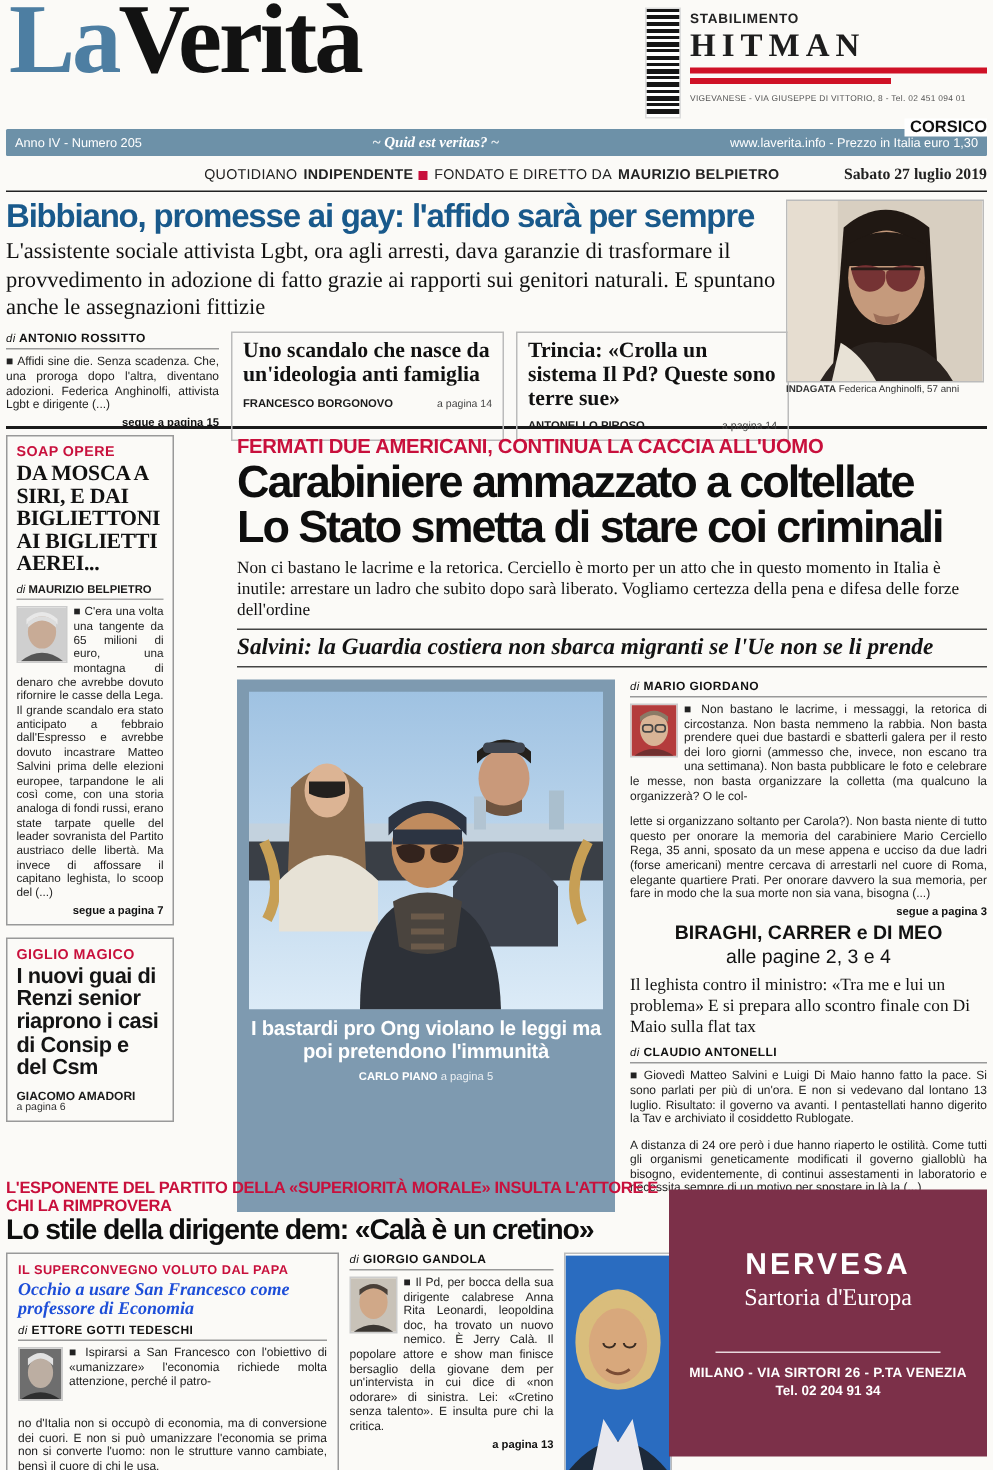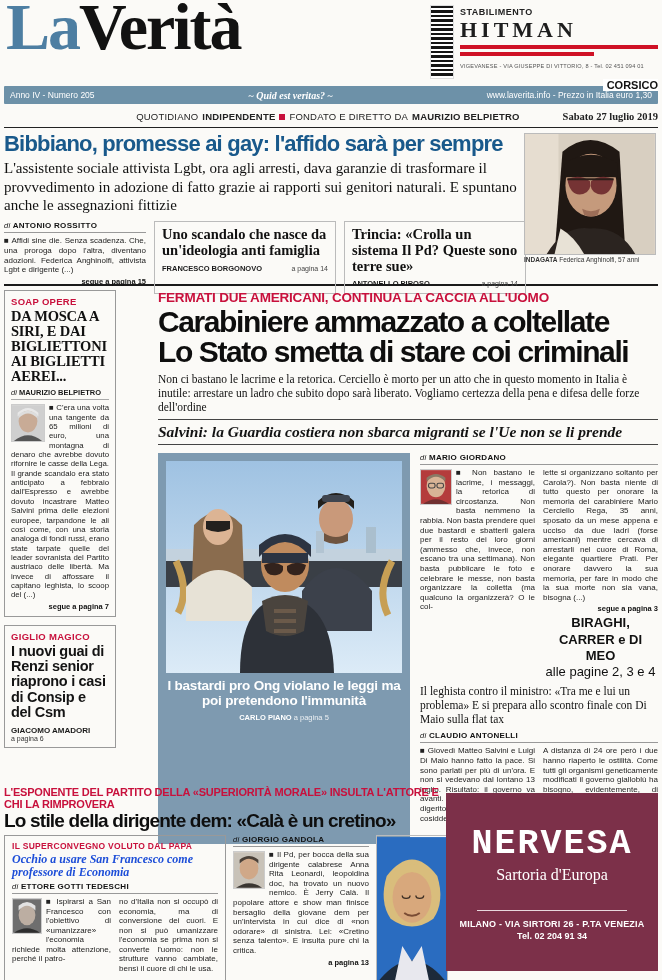--- a/index.html
+++ b/index.html
@@ -79,40 +79,40 @@
   .mainsub{font-family:"Liberation Serif",serif;font-size:11.5px;line-height:1.22;color:#111;margin-top:5px;}
   .salvini{font-family:"Liberation Serif",serif;font-style:italic;font-weight:bold;font-size:15.5px;
            border-top:1px solid #444;border-bottom:1px solid #444;padding:3px 0;margin-top:5px;color:#131313;}
   .mainrow{display:flex;gap:10px;margin-top:8px;}
   .photobox{width:252px;flex:none;background:#7e9ab0;padding:8px 8px 6px;}
   .photobox svg{display:block;border:1px solid #5d7econst;}
   .pb-cap{color:#fff;font-weight:bold;font-size:13.5px;text-align:center;line-height:1.1;margin-top:6px;letter-spacing:-.2px;}
   .pb-author{color:#fff;font-size:7.5px;text-align:center;margin-top:4px;font-weight:bold;}
   .pb-author .pg{font-weight:normal;opacity:.85;}
   .storycol{flex:1;}
-  .twocol{display:flex;gap:8px;}
+  .twocol{display:flex;gap:8px;flex-direction:column;}
   .twocol .c{flex:1;}
   .alsoref{font-size:13px;text-align:center;line-height:1.25;color:#111;margin-top:2px;}
   .alsoref b{font-weight:bold;}
   .tasse-head{font-weight:bold;font-size:21px;line-height:1.0;letter-spacing:-1px;color:#0f0f0f;margin-top:10px;}
   .tasse-sub{font-family:"Liberation Serif",serif;font-size:11.5px;line-height:1.22;color:#131313;margin-top:4px;}
 
   
   .bottom{position:relative;height:188px;margin-top:0;}
   .bot-kicker{color:#c8103c;font-weight:bold;font-size:11px;letter-spacing:-.2px;width:442px;}
   .bot-head{font-weight:bold;font-size:19px;letter-spacing:-.8px;color:#0e0e0e;margin-top:1px;width:442px;line-height:1;}
   .bot-row{display:flex;gap:7px;margin-top:5px;}
   .papabox{width:222px;flex:none;border:1px solid #999;padding:5px 7px;}
   .papa-title{font-family:"Liberation Serif",serif;font-weight:bold;font-size:12px;line-height:1.08;color:#1d4ed8;margin:1px 0 3px;font-style:italic;}
   .gandcol{width:136px;flex:none;}
   .calaphoto{width:74px;flex:none;}
   .calaphoto svg{display:block;border:1px solid #bbb;}
   .nervesa{position:absolute;right:0;top:7px;width:212px;height:178px;background:#7c3049;color:#fff;
            display:flex;flex-direction:column;align-items:center;justify-content:center;text-align:center;}
-  .nv-brand{font-family:Liberation Mono, monospace;font-weight:bold;font-size:35px;letter-spacing:2px;}
+  .nv-brand{font-family:Liberation Sans, sans-serif;font-weight:bold;font-size:20px;letter-spacing:2px;}
   .nv-tag{font-family:"Liberation Serif",serif;font-size:16px;margin-top:2px;}
   .nv-line{width:150px;border-top:1px solid #e8d8dd;margin:26px 0 8px;}
   .nv-addr{font-size:9px;font-weight:bold;letter-spacing:.2px;}
   .nv-tel{font-size:9px;font-weight:bold;margin-top:2px;}
 </style>
 </head>
 <body>
 
 <div class="page">
 

